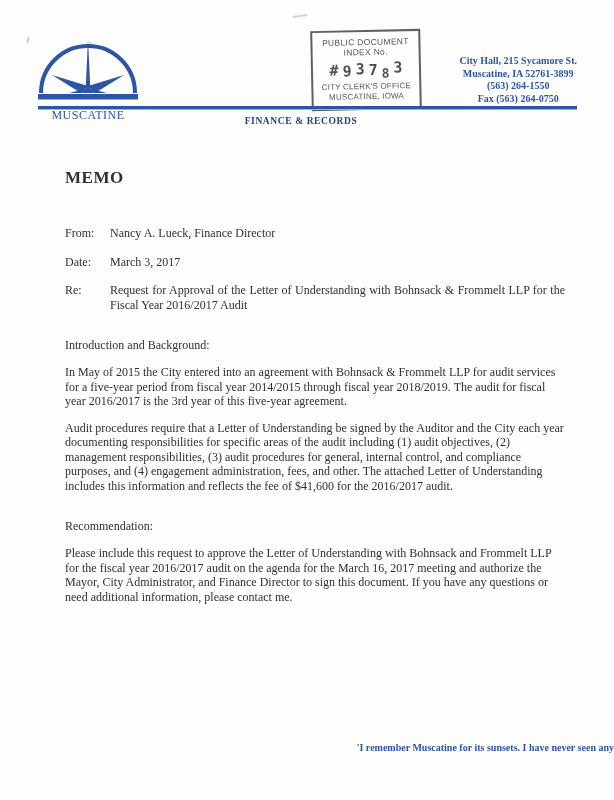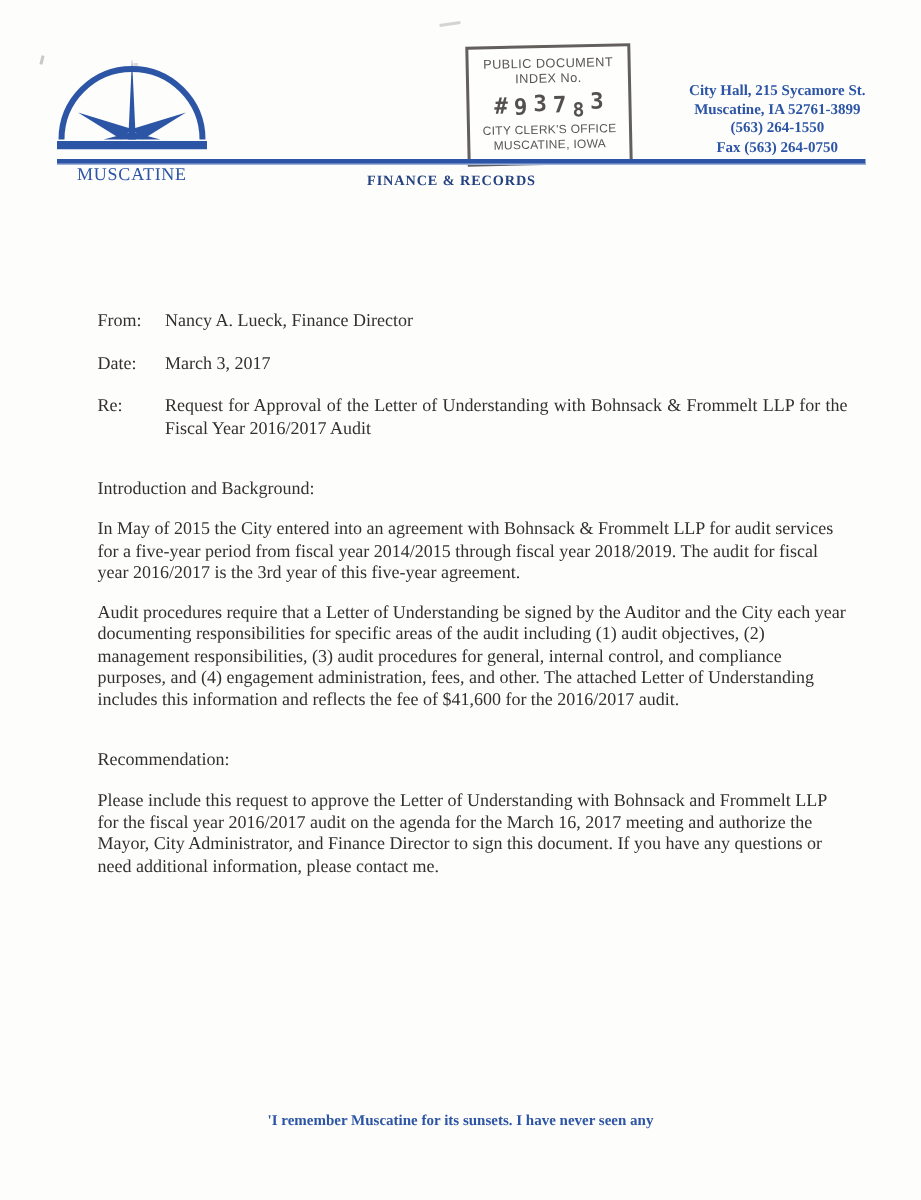--- a/index.html
+++ b/index.html
@@ -87,21 +87,21 @@
   .fvalue { flex: 1; }
   .fvalue.justify { text-align: justify; }
 
   .section { margin-top: 26px; }
   .section h2 { font-size: 12px; font-weight: normal; }
   .section p { font-size: 12px; line-height: 14.5px; margin-top: 12px; }
 
   
   .footer {
     position: absolute; left: 0; top: 741px; width: 614px;
-    text-align: center;
+    text-align: right;
     font-size: 10px; line-height: 14px; font-weight: bold;
     color: #2d55a5;
   }
 </style>
 </head>
 <body>
 
 <div class="page">
 
   <div class="artifact artifact-1"></div>
@@ -133,20 +133,21 @@
     <div>City Hall, 215 Sycamore St.</div>
     <div>Muscatine, IA 52761-3899</div>
     <div>(563) 264-1550</div>
     <div>Fax (563) 264-0750</div>
   </div>
 
   <div class="header-rule"></div>
   <div class="department">FINANCE &amp; RECORDS</div>
 
   <div class="memo-body">
+    <h1 class="memo-title">MEMO</h1>
 
     <div class="fields">
       <div class="frow">
         <span class="flabel">From:</span>
         <span class="fvalue">Nancy A. Lueck, Finance Director</span>
       </div>
       <div class="frow">
         <span class="flabel">Date:</span>
         <span class="fvalue">March 3, 2017</span>
       </div>

